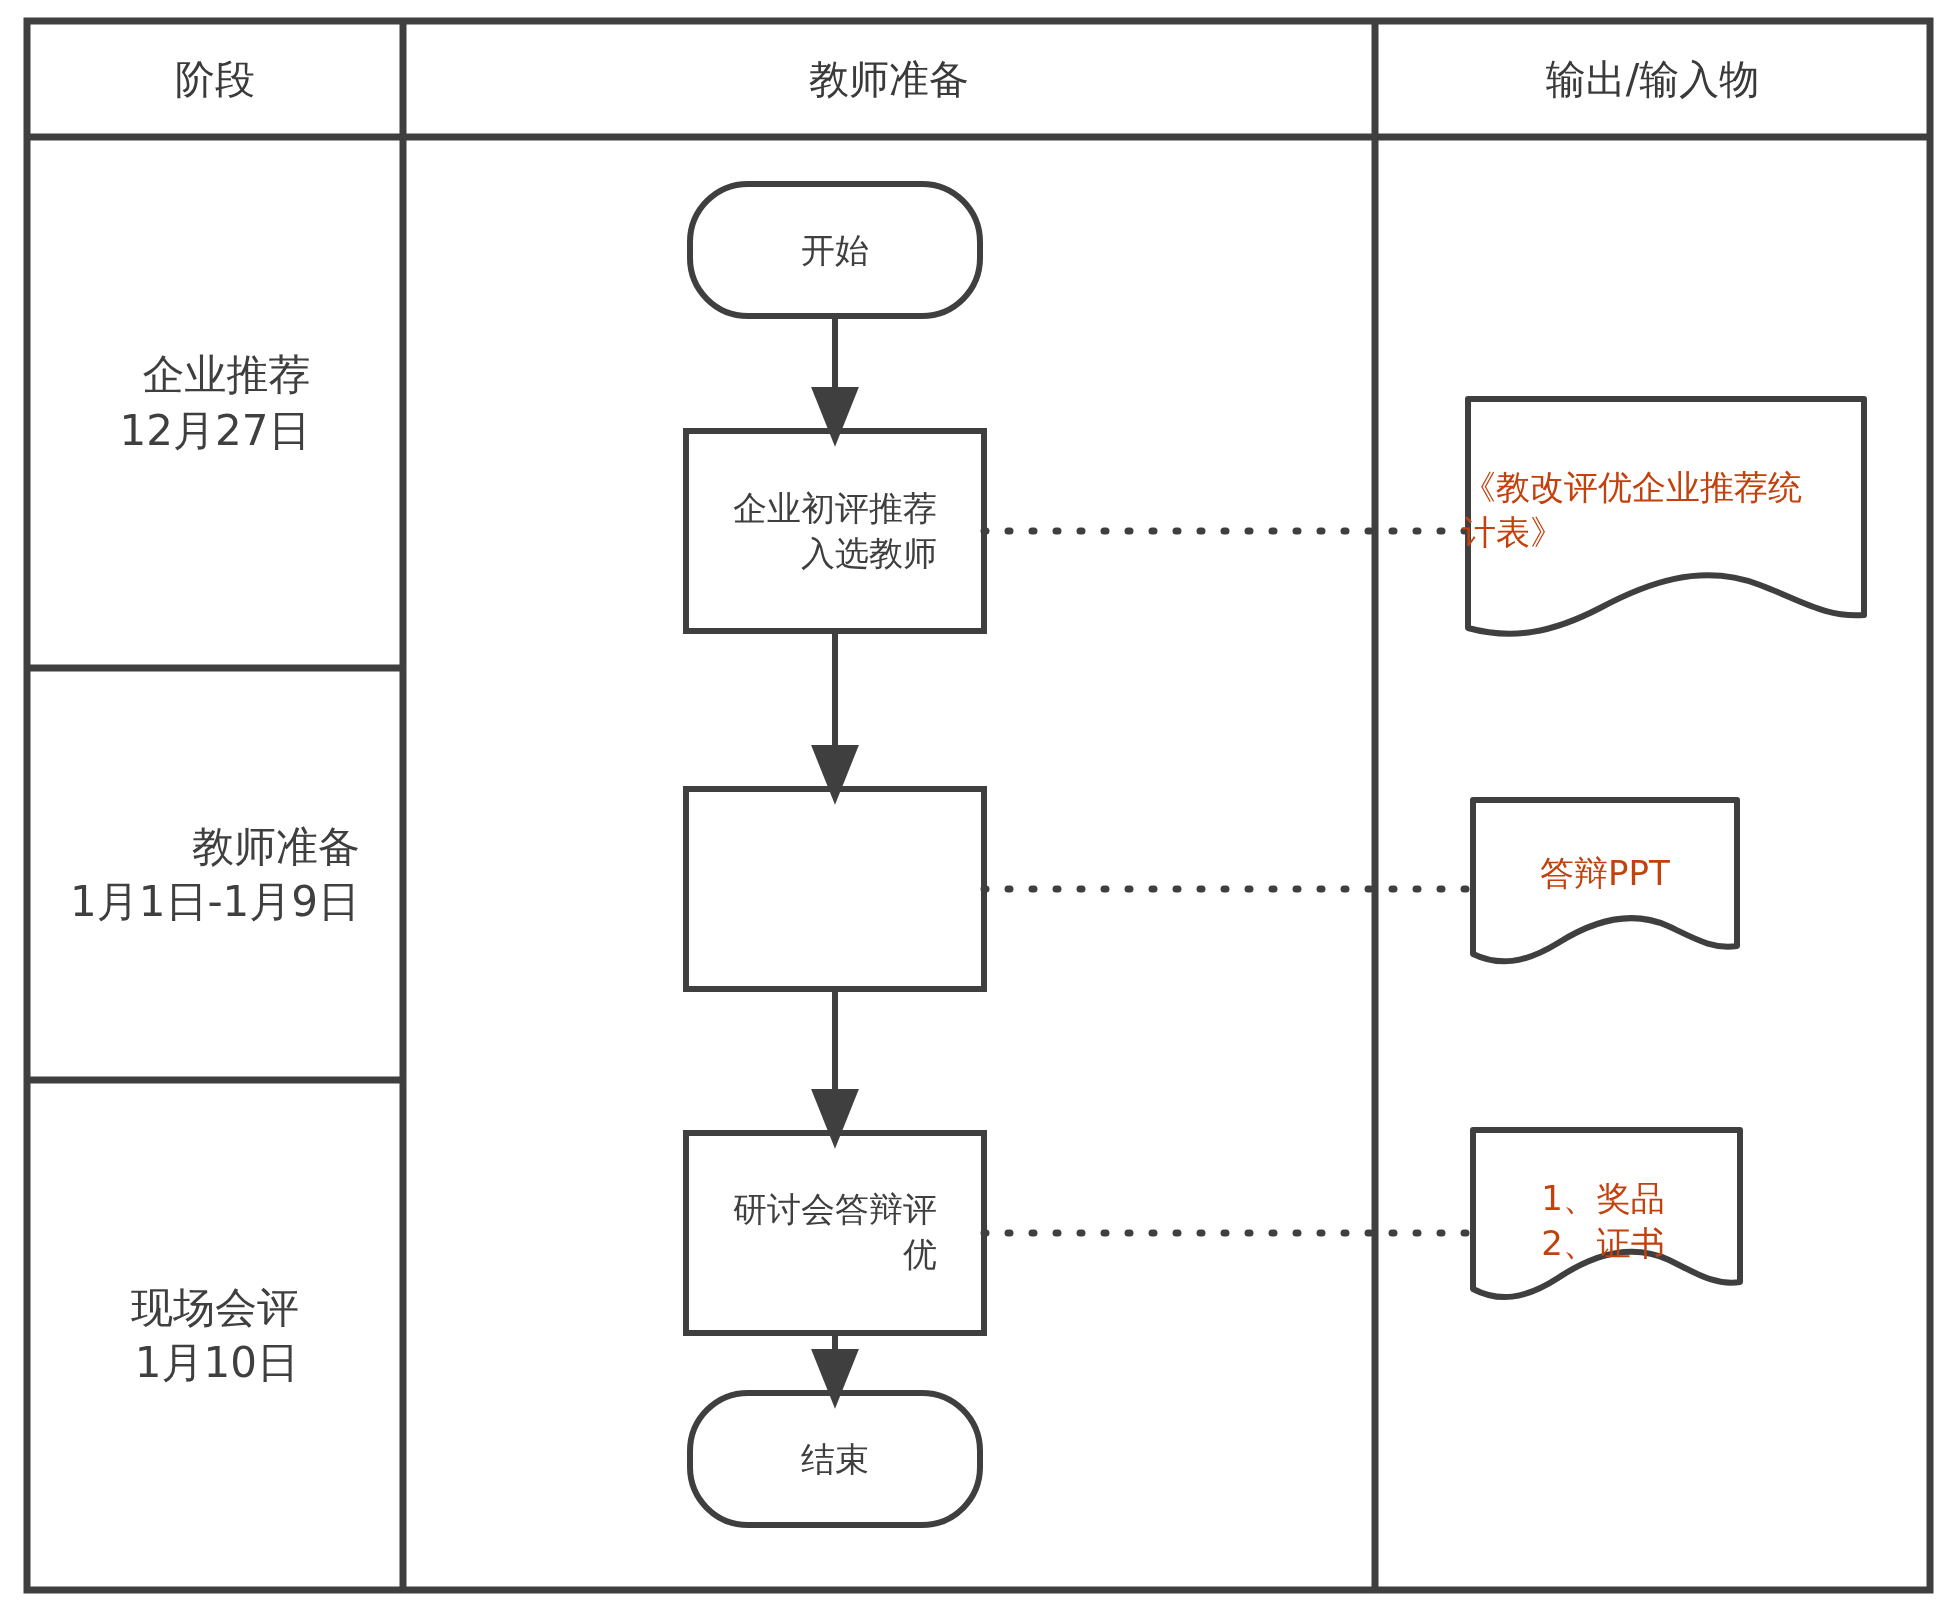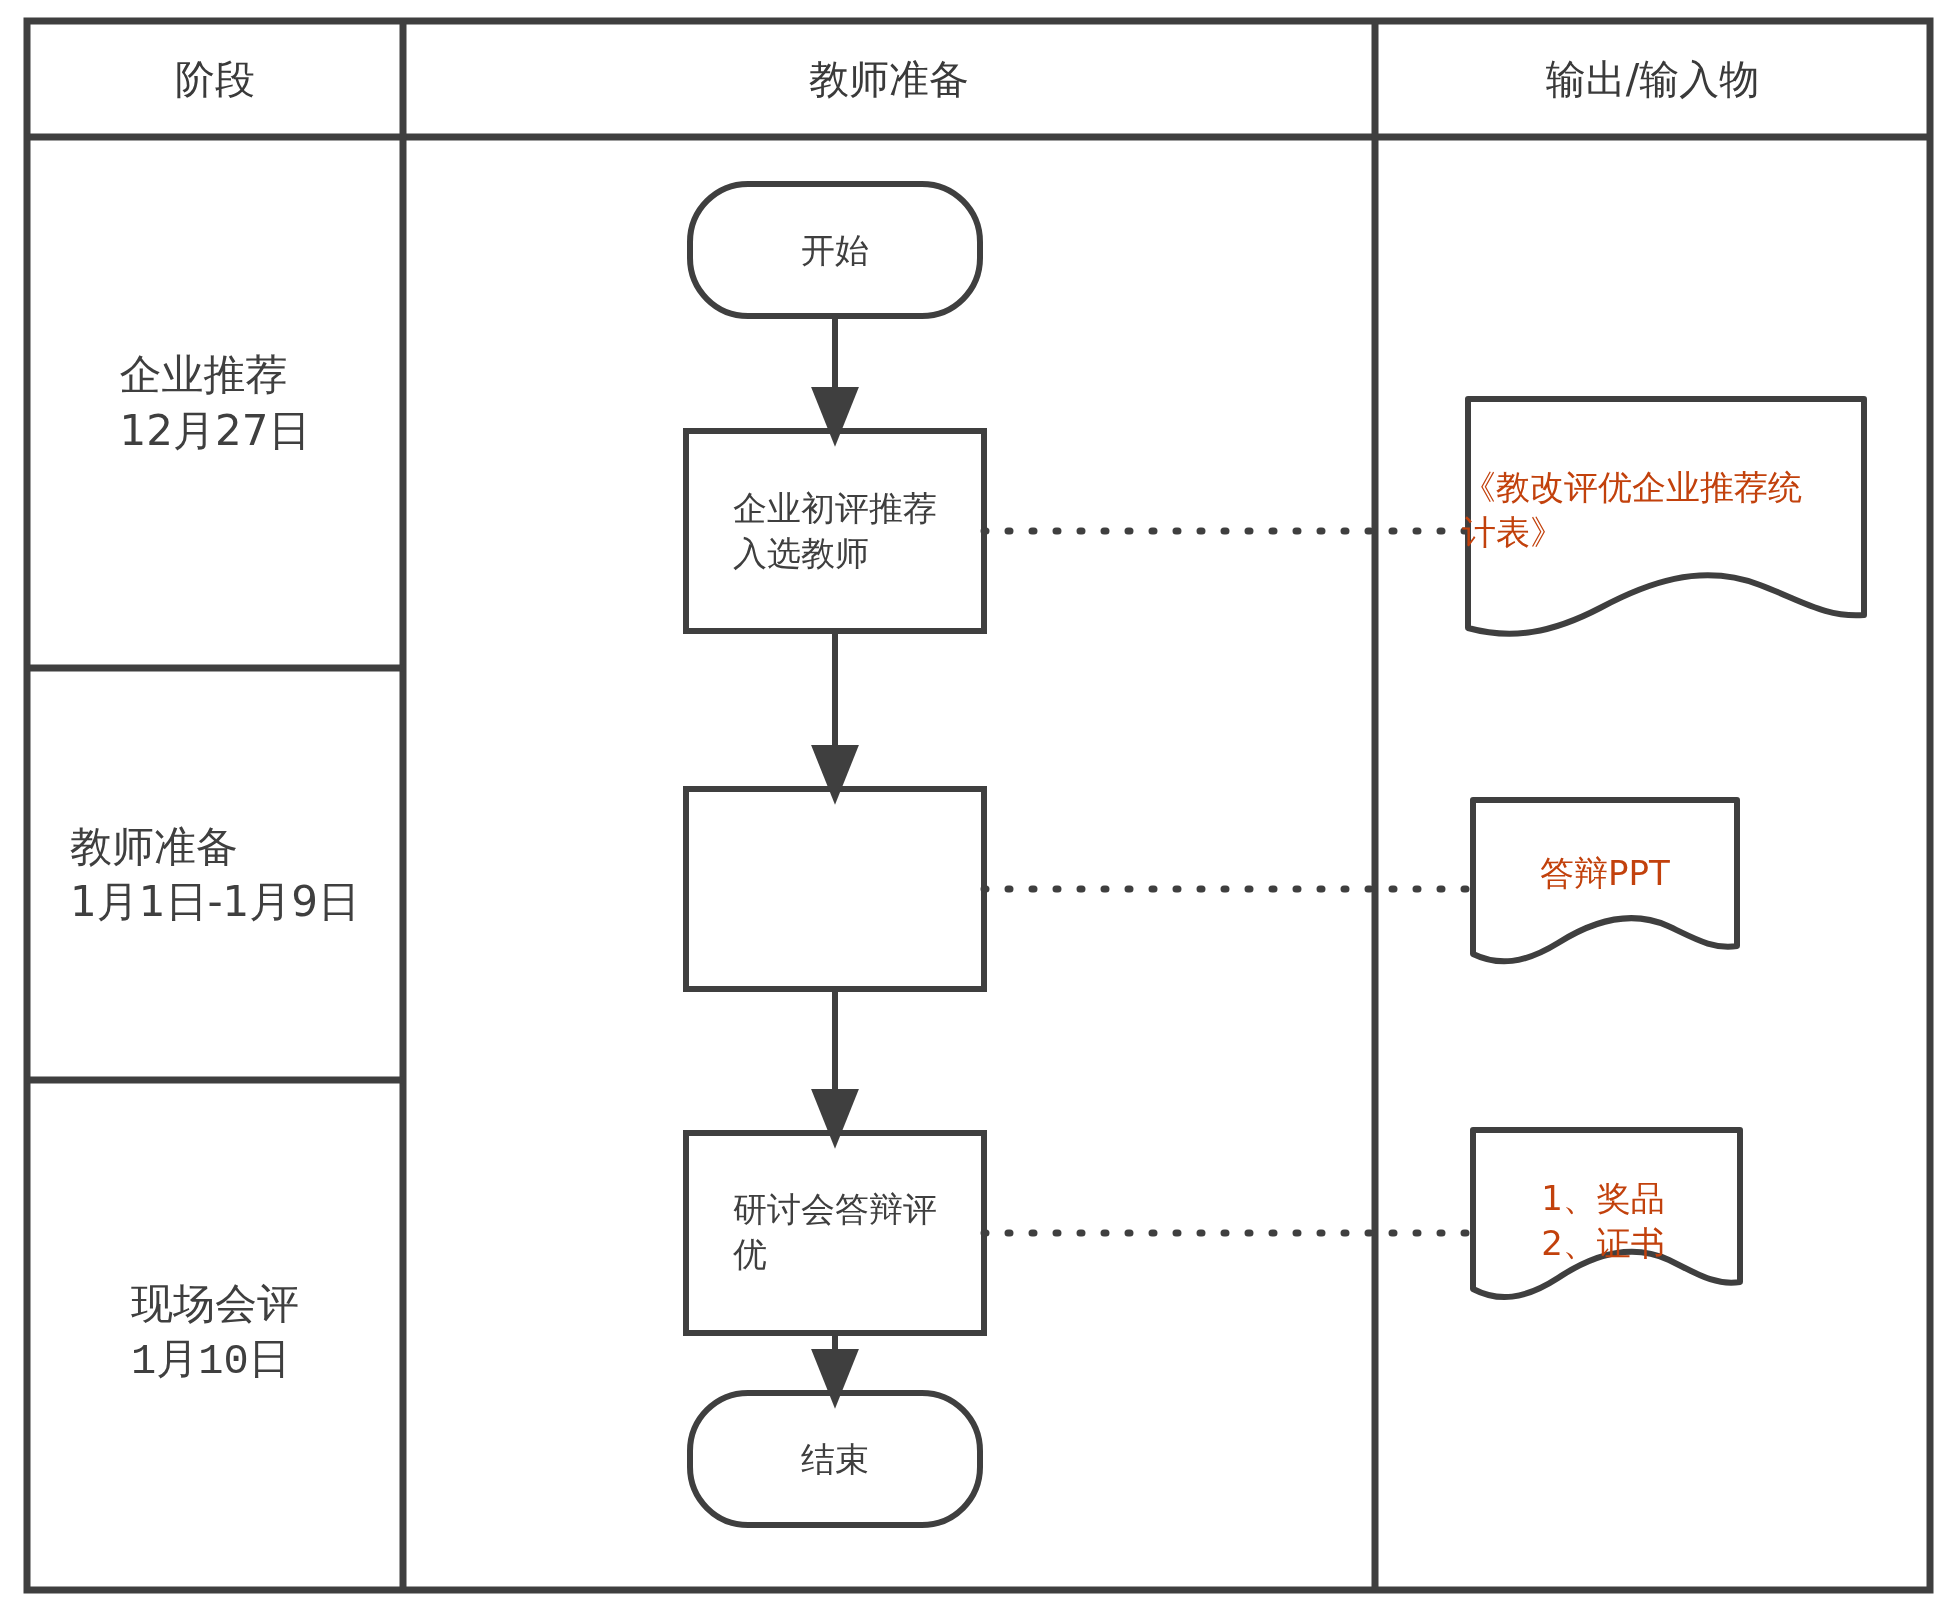--- a/index.html
+++ b/index.html
@@ -23,21 +23,21 @@
     left: 0;
     top: 0;
     width: 1952px;
     height: 1614px;
   }
   .lbl {
     position: absolute;
     display: flex;
     align-items: center;
     justify-content: center;
-    text-align: left;
+    text-align: right;
     color: #404040;
     line-height: 1.32;
     white-space: pre-line;
     pointer-events: none;
   }
   .header-label {
     font-size: 40px;
     color: #3a3a3a;
   }
   .stage-label {
@@ -152,21 +152,21 @@
   <div class="lbl header-label" style="left:403px; top:21px; width:972px; height:116px;">教师准备</div>
 
   <div class="lbl header-label" style="left:1375px; top:21px; width:555px; height:116px;">输出/输入物</div>
 
   <div class="lbl stage-label" style="left:27px; top:137px; width:376px; height:531px;">企业推荐
 12月27日</div>
 
   <div class="lbl stage-label" style="left:27px; top:668px; width:376px; height:412px;">教师准备
 1月1日-1月9日</div>
 
-  <div class="lbl stage-label" style="left:27px; top:1080px; width:376px; height:510px;font-family:Liberation Mono, monospace;">现场会评
+  <div class="lbl stage-label" style="left:27px; top:1080px; width:376px; height:510px;">现场会评
 1月10日</div>
 
   <div class="lbl node-label" style="left:690px; top:184px; width:290px; height:132px;">开始</div>
 
   <div class="lbl node-label" style="left:686px; top:431px; width:298px; height:200px;">企业初评推荐
 入选教师</div>
 
 
   <div class="lbl node-label" style="left:686px; top:1133px; width:298px; height:200px;font-family:Liberation Serif, serif;">研讨会答辩评
 优</div>

